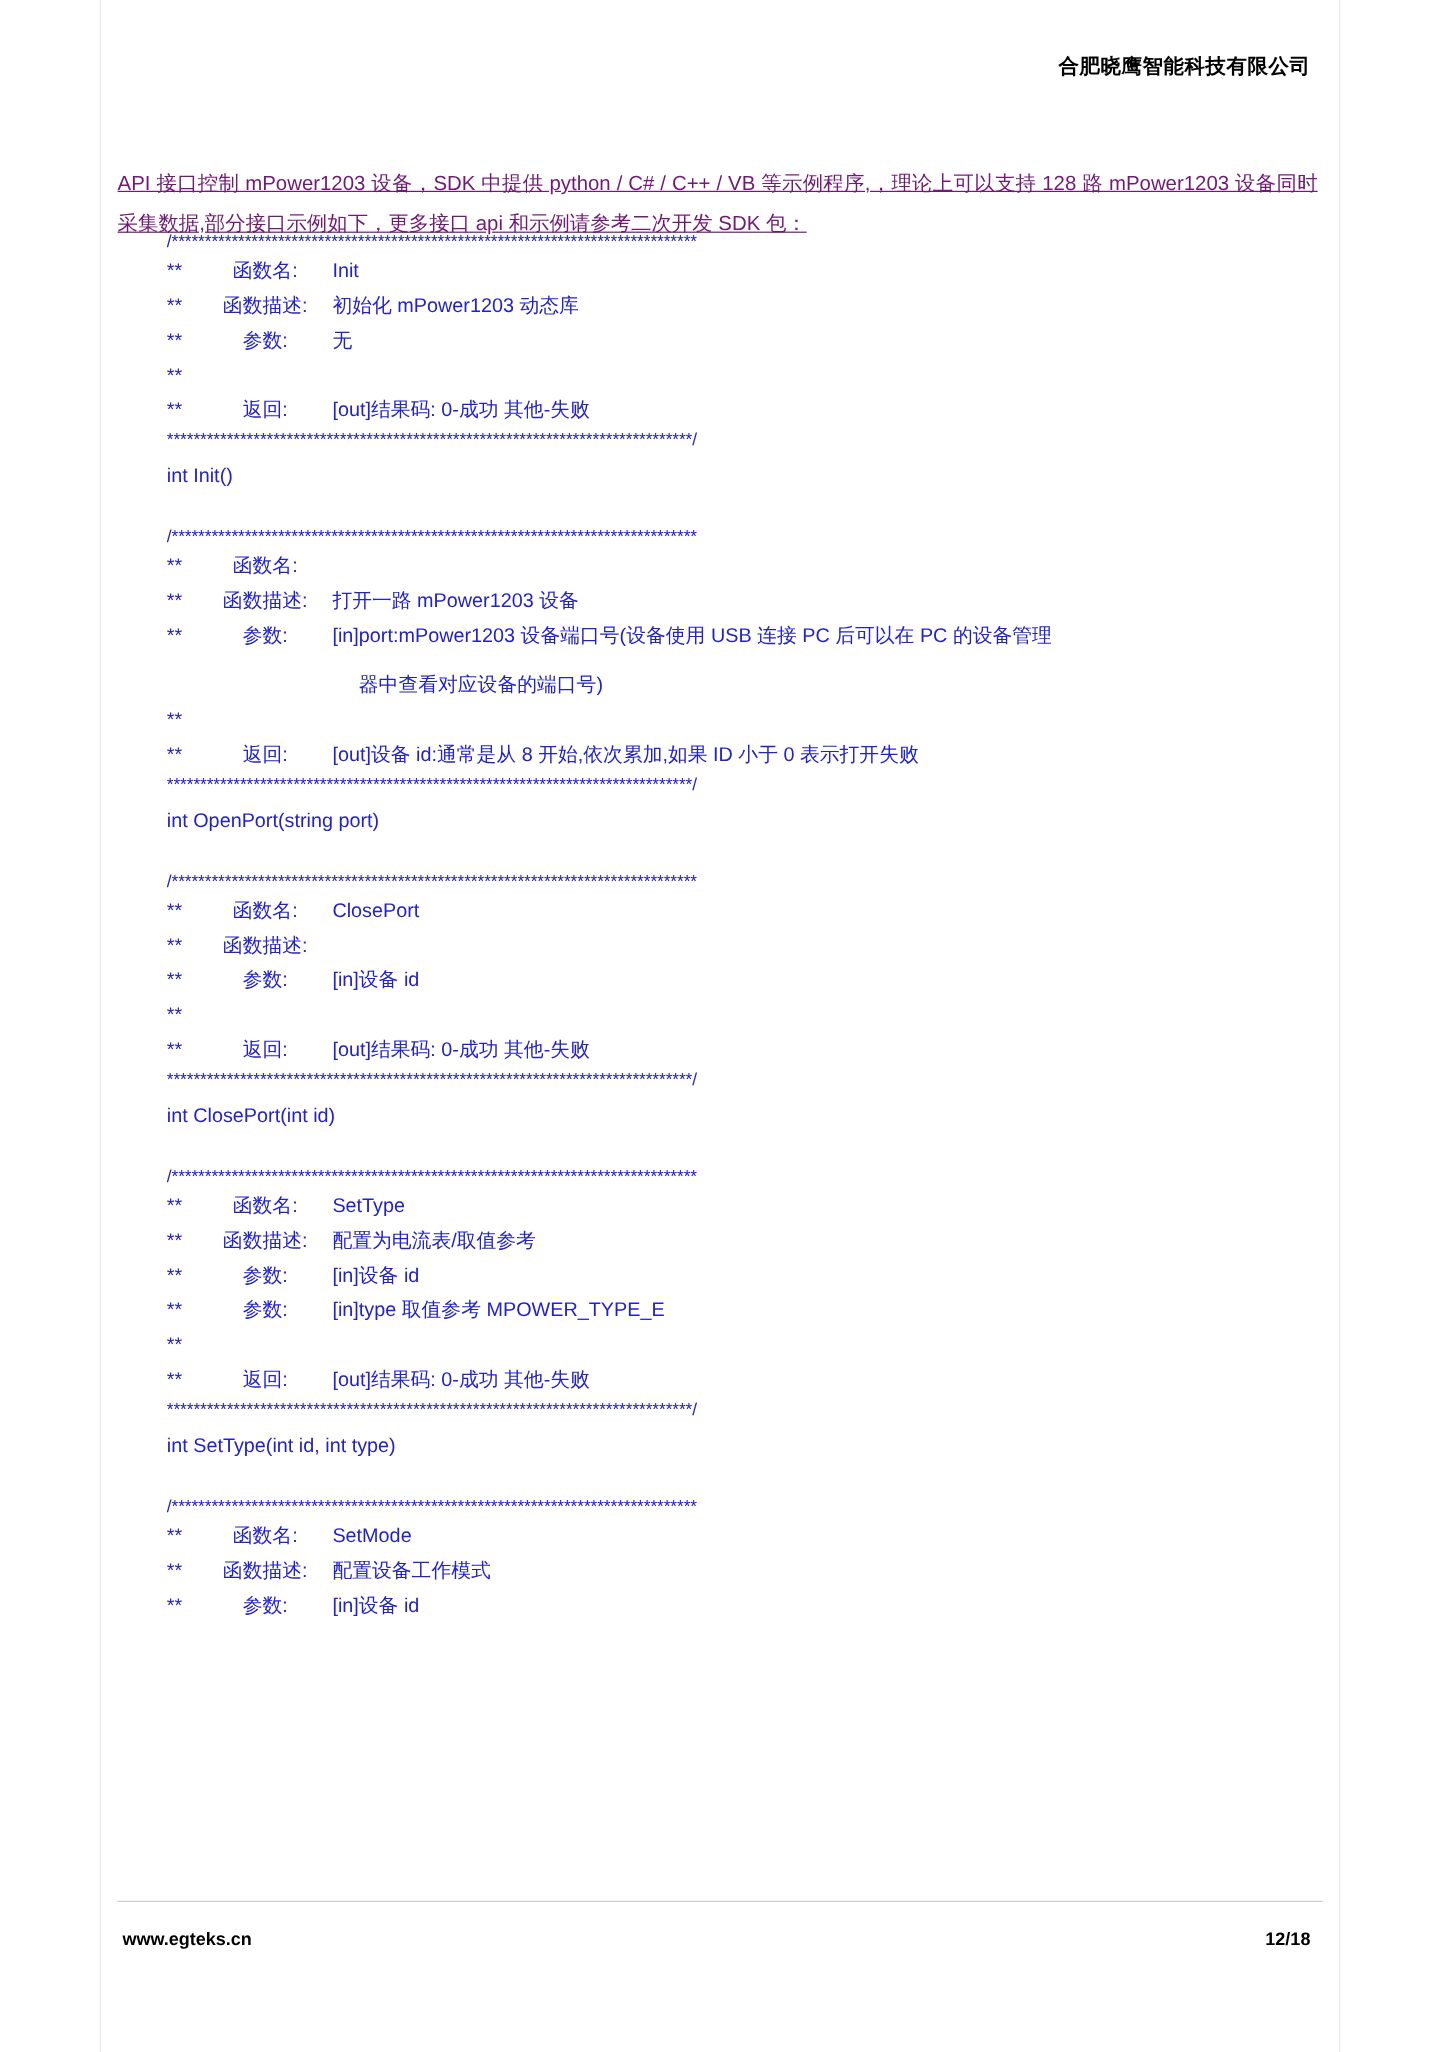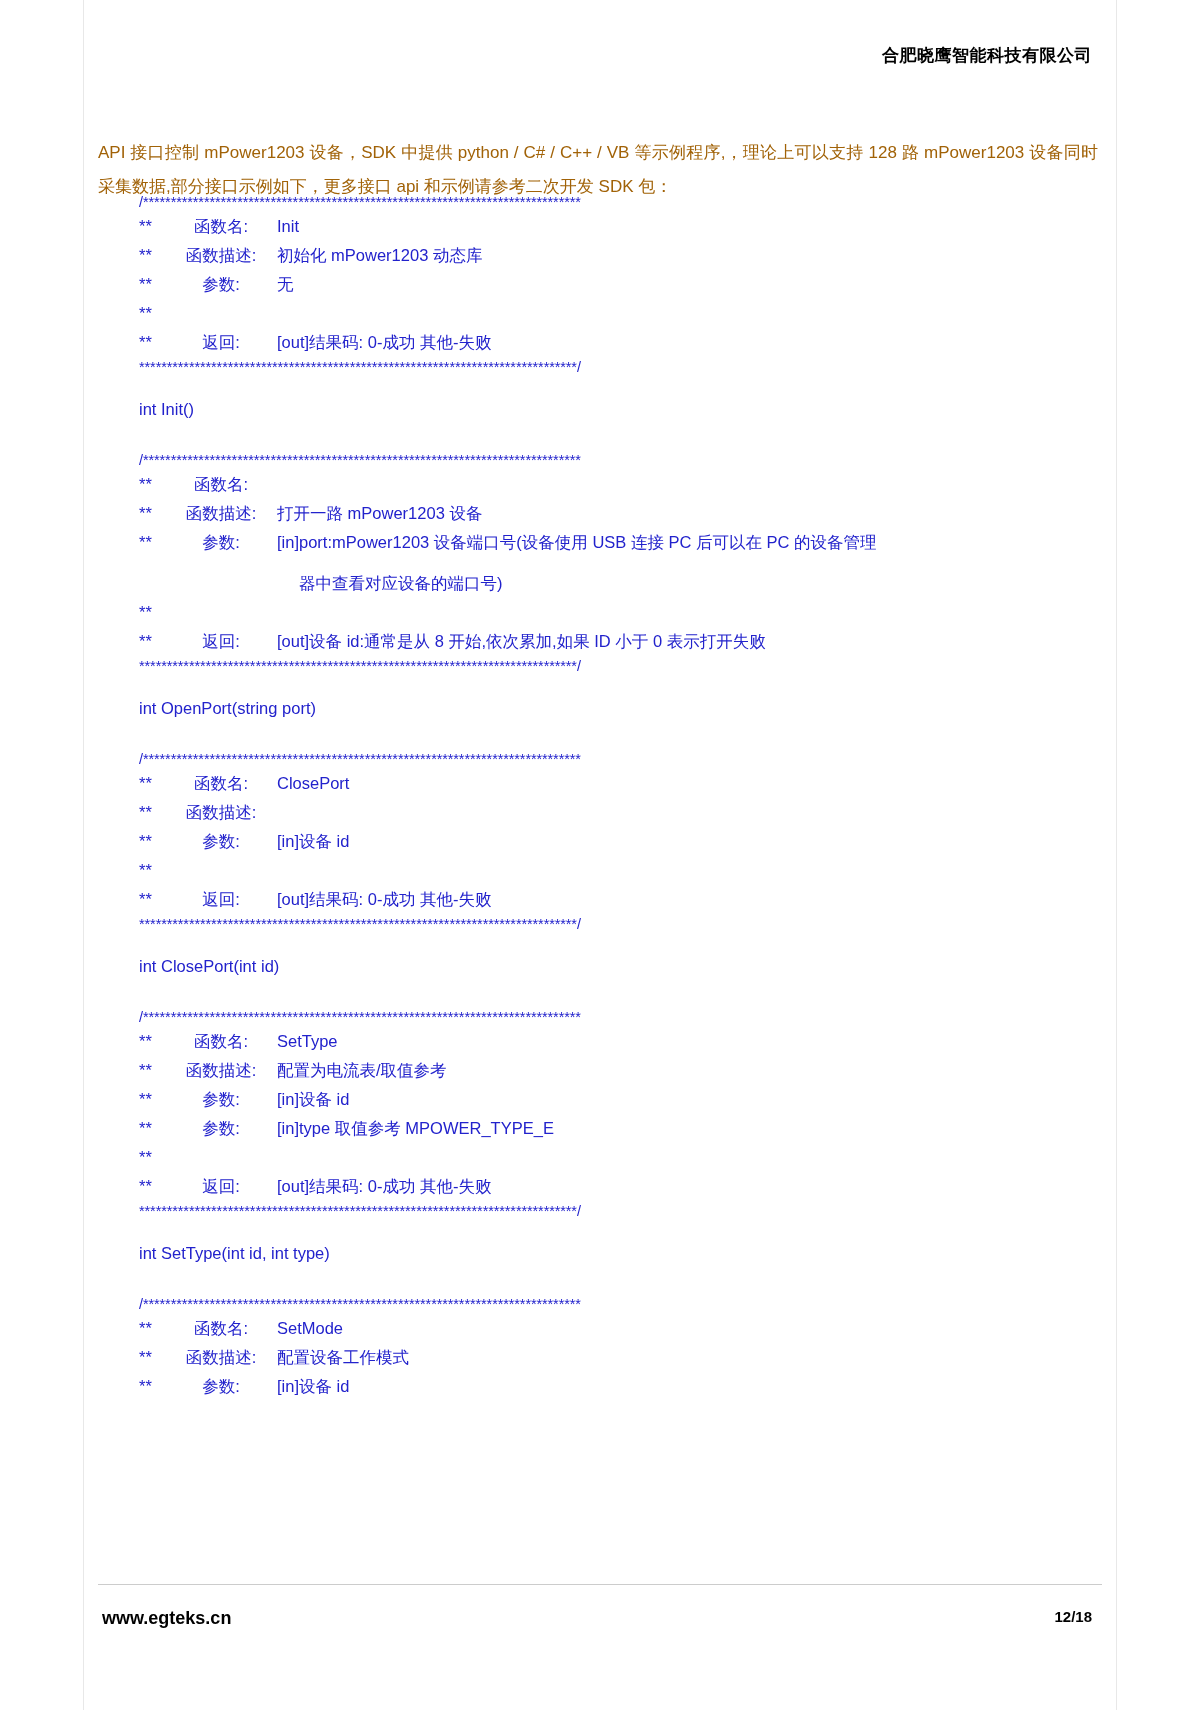--- a/index.html
+++ b/index.html
@@ -36,22 +36,23 @@
     color: #000000;
     letter-spacing: 0.5px;
   }
   .body-text {
     position: absolute;
     left: 14px;
     top: 136px;
     width: 1000px;
     font-size: 17px;
     line-height: 34px;
-    color: #a16207;
+    color: #701a75;
     text-align: justify;
+    text-decoration: underline;
   }
   .code-block {
     position: absolute;
     left: 55px;
     top: 192px;
     width: 950px;
     color: #2222cc;
     font-family: "Liberation Sans", sans-serif;
     font-size: 16.5px;
   }
@@ -80,21 +81,21 @@
     width: 112px;
     flex: 0 0 112px;
     text-align: center;
   }
   .row .c3 {
     flex: 1 1 auto;
     white-space: normal;
   }
   .sig {
     line-height: 29px;
-    margin-top: 18px;
+    margin-top: 6px;
     color: #2222cc;
   }
   .cont {
     display: flex;
     line-height: 29px;
     margin-top: 12px;
   }
   .cont .pad {
     width: 160px;
     flex: 0 0 160px;
@@ -104,21 +105,21 @@
     left: 14px;
     right: 14px;
     top: 1584px;
     height: 1px;
     background: #cccccc;
   }
   .footer-left {
     position: absolute;
     left: 18px;
     top: 1608px;
-    font-size: 18px;
+    font-size: 15px;
     font-weight: bold;
     color: #000000;
   }
   .footer-right {
     position: absolute;
     right: 24px;
     top: 1608px;
     font-size: 15px;
     font-weight: bold;
     color: #000000;

